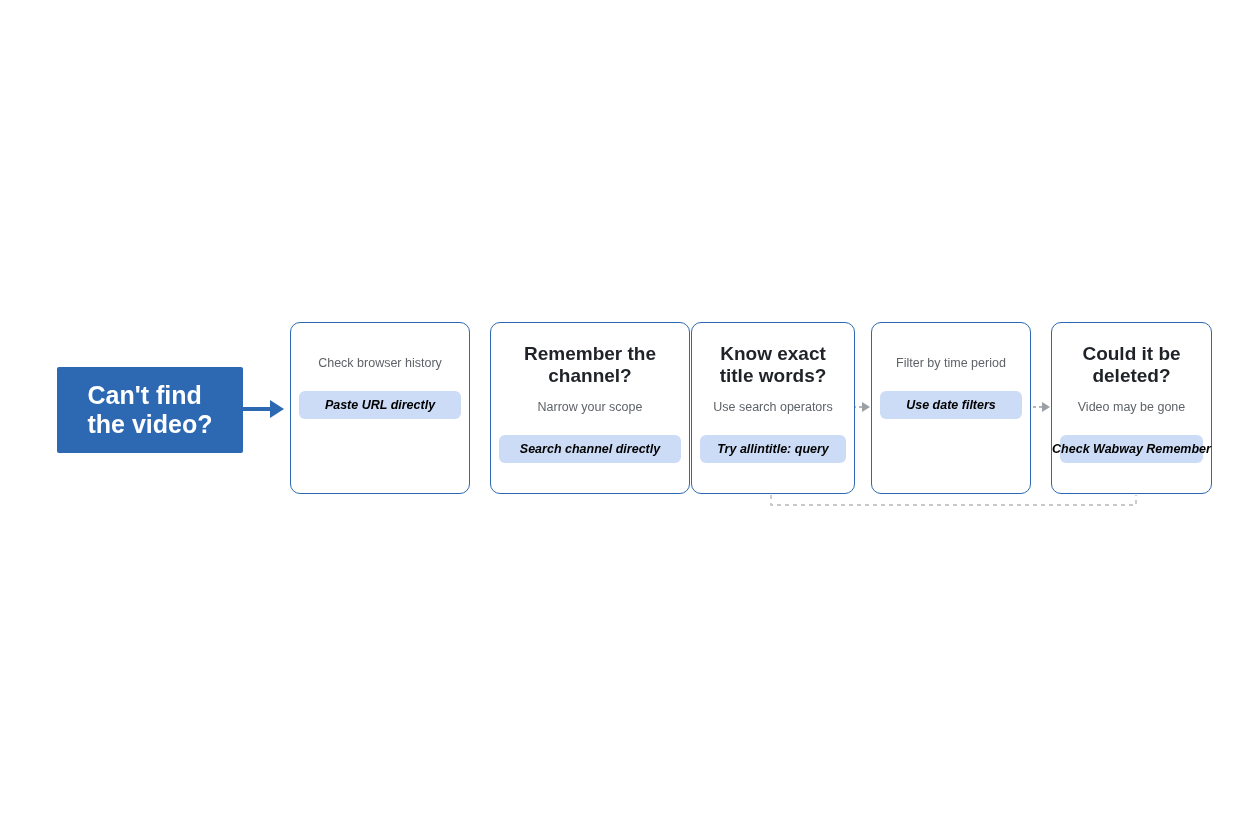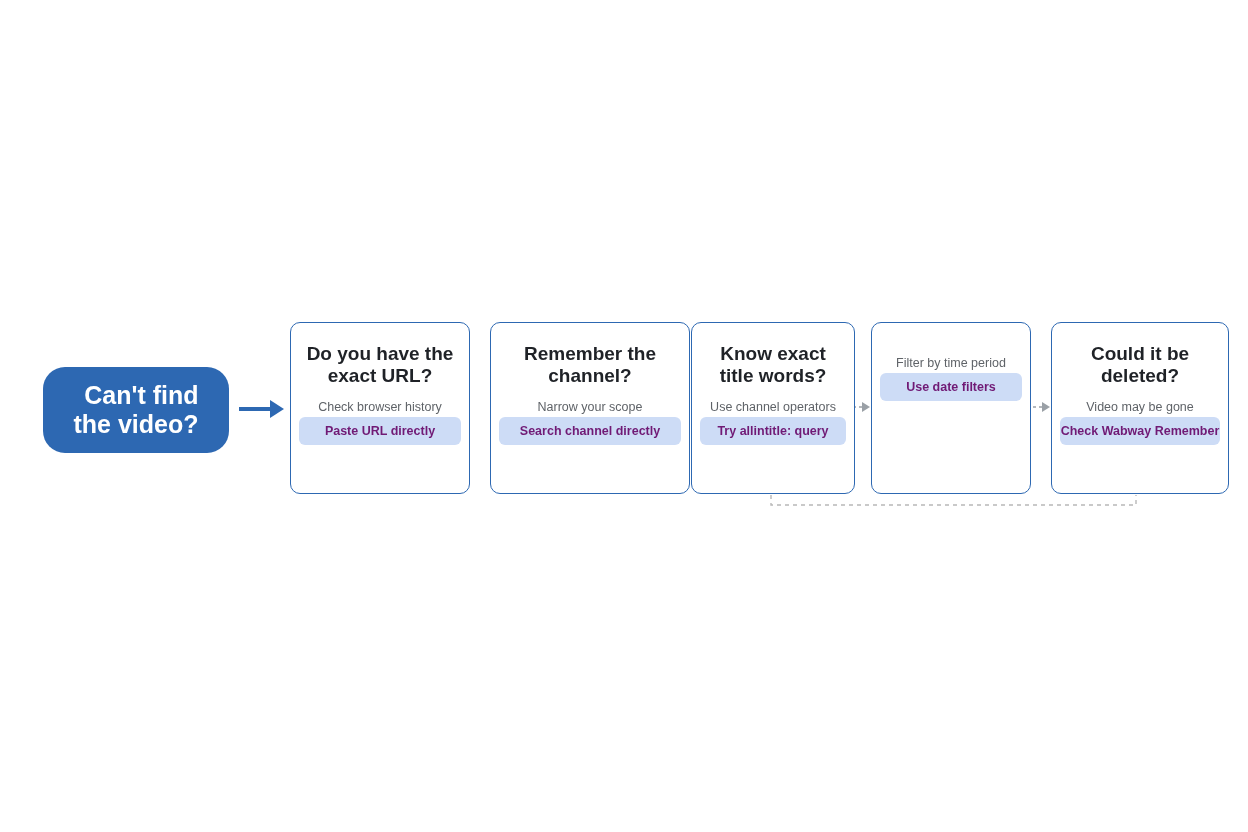--- a/index.html
+++ b/index.html
@@ -12,29 +12,29 @@
   }
   .connector-layer {
     position: absolute;
     left: 0; top: 0;
     width: 1248px; height: 832px;
     z-index: 1;
     pointer-events: none;
   }
   .start-node {
     position: absolute;
-    left: 43px; top: 367px;
+    left: 57px; top: 367px;
     width: 186px; height: 86px;
     background: #2d68b2;
-    border-radius: 22px;
+    border-radius: 2px;
     color: #ffffff;
     display: flex;
     align-items: center;
     justify-content: center;
-    text-align: right;
+    text-align: left;
     font-weight: bold;
     font-size: 25px;
     line-height: 1.18;
     z-index: 2;
   }
   .card {
     position: absolute;
     top: 322px;
     height: 172px;
     background: #ffffff;
@@ -44,50 +44,51 @@
     padding: 20px 8px 0 8px;
     display: flex;
     flex-direction: column;
     align-items: center;
     z-index: 2;
   }
   .card-1 { left: 290px;  width: 180px; }
   .card-2 { left: 490px;  width: 200px; }
   .card-3 { left: 691px;  width: 164px; }
   .card-4 { left: 871px;  width: 160px; }
-  .card-5 { left: 1051px; width: 178px; }
+  .card-5 { left: 1051px; width: 161px; }
   .card-title {
     font-size: 19px;
     font-weight: bold;
     color: #1f2227;
     line-height: 1.17;
   }
   .card-subtitle {
     font-size: 12.5px;
     color: #5f6368;
     margin-top: 13px;
     white-space: nowrap;
     text-align: right;
   }
   .card-button {
-    margin-top: 3px;
+    margin-top: 21px;
     width: 100%;
     height: 28px;
     background: #cddcf6;
-    color: #701a75;
+    color: #000000;
     border: none;
     border-radius: 6px;
     font-family: "Liberation Sans", sans-serif;
     font-size: 12.5px;
     font-weight: bold;
     white-space: nowrap;
     cursor: pointer;
     display: flex;
     align-items: center;
     justify-content: center;
+    font-style: italic;
   }
 </style>
 </head>
 <body>
 
 <svg class="connector-layer" viewBox="0 0 1248 832" xmlns="http://www.w3.org/2000/svg">
 
   <g>
     <line x1="239" y1="409" x2="271" y2="409" stroke="#2d68b2" stroke-width="4"></line>
     <polygon points="270,400 284,409 270,418" fill="#2d68b2"></polygon>
@@ -112,43 +113,39 @@
 </svg>
 
 <div class="start-node">
   <div>
     <span>Can't find</span><br>
     <span>the video?</span>
   </div>
 </div>
 
 <div class="card card-1">
-  <div class="card-title">
-    <span>Do you have the</span><br>
-    <span>exact URL?</span>
-  </div>
   <div class="card-subtitle">Check browser history</div>
   <button class="card-button">Paste URL directly</button>
 </div>
 
 <div class="card card-2">
   <div class="card-title">
     <span>Remember the</span><br>
     <span>channel?</span>
   </div>
   <div class="card-subtitle">Narrow your scope</div>
   <button class="card-button">Search channel directly</button>
 </div>
 
 <div class="card card-3">
   <div class="card-title">
     <span>Know exact</span><br>
     <span>title words?</span>
   </div>
-  <div class="card-subtitle">Use channel operators</div>
+  <div class="card-subtitle">Use search operators</div>
   <button class="card-button">Try allintitle: query</button>
 </div>
 
 <div class="card card-4">
   <div class="card-subtitle">Filter by time period</div>
   <button class="card-button">Use date filters</button>
 </div>
 
 <div class="card card-5">
   <div class="card-title">

